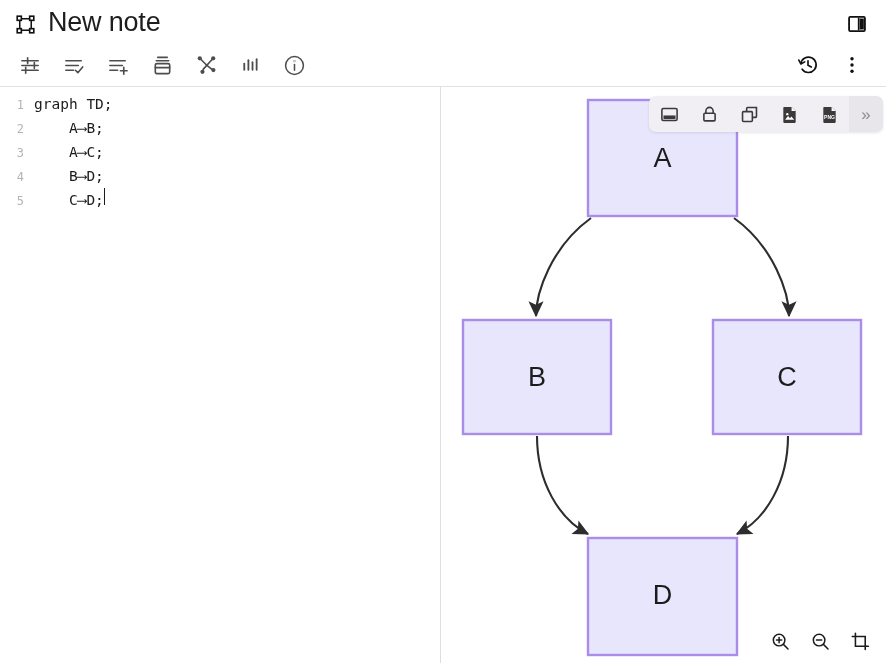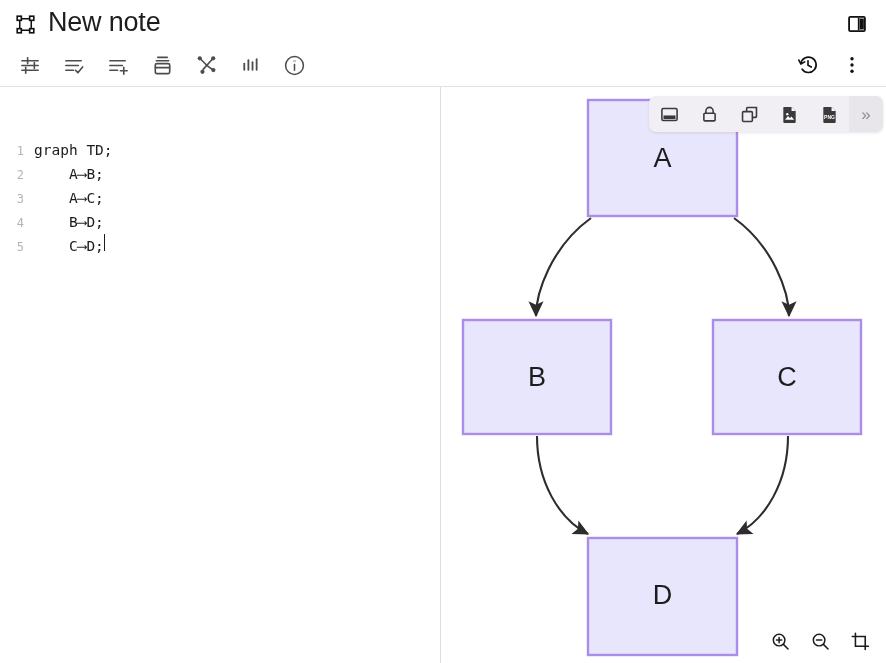--- a/index.html
+++ b/index.html
@@ -125,21 +125,20 @@
     color: #b4b4b4;
     font-size: 12px;
     padding-right: 0;
     user-select: none;
   }
   .code-text {
     padding-left: 10px;
     color: #1c1c1c;
     white-space: pre;
     position: relative;
-    margin-top: 46px;
   }
   .caret {
     display: inline-block;
     width: 1px;
     height: 17px;
     background: #1c1c1c;
     vertical-align: -3px;
     margin-left: 0px;
   }
 

